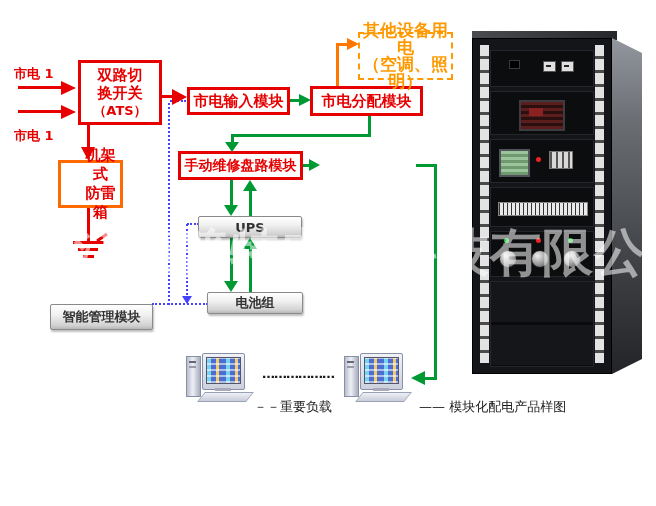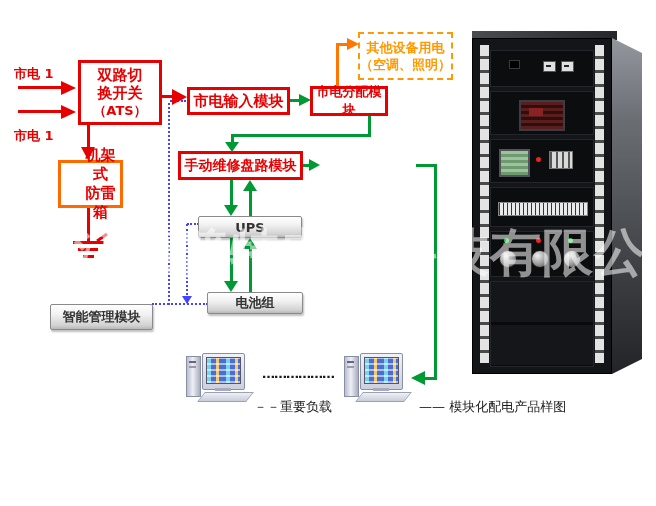--- a/index.html
+++ b/index.html
@@ -112,29 +112,29 @@
     <div class="gbar" style="left:96px;top:236px;width:12px;transform:rotate(-35deg);"></div>
   </div>
 
   <div class="nbox red-box" style="left:187px;top:87px;width:103px;height:28px;font-size:15px;">
     <span>市电输入模块</span>
   </div>
 
   <div class="line green-bg" style="left:290px;top:99px;width:10px;height:3px;"></div>
   <div class="tri" style="left:299px;top:94px;border-left:12px solid #009933;border-top:6px solid transparent;border-bottom:6px solid transparent;"></div>
 
-  <div class="nbox red-box" style="left:310px;top:86px;width:78px;height:30px;font-size:13px;">
+  <div class="nbox red-box" style="left:310px;top:86px;width:113px;height:30px;font-size:15px;">
     <span>市电分配模块</span>
   </div>
 
   <div class="line orange-bg" style="left:336px;top:43px;width:3px;height:43px;"></div>
   <div class="line orange-bg" style="left:336px;top:43px;width:14px;height:3px;"></div>
   <div class="tri" style="left:347px;top:38px;border-left:12px solid #ff7700;border-top:6px solid transparent;border-bottom:6px solid transparent;"></div>
 
-  <div class="nbox dashed-box" style="left:358px;top:32px;width:95px;height:48px;font-size:13px;line-height:17px;">
+  <div class="nbox dashed-box" style="left:358px;top:32px;width:95px;height:48px;font-size:17px;line-height:17px;">
     <span>其他设备用电</span>
     <span>（空调、照明）</span>
   </div>
 
   <div class="line green-bg" style="left:368px;top:116px;width:3px;height:18px;"></div>
   <div class="line green-bg" style="left:231px;top:134px;width:140px;height:3px;"></div>
   <div class="line green-bg" style="left:231px;top:134px;width:3px;height:10px;"></div>
   <div class="tri" style="left:225px;top:142px;border-top:10px solid #009933;border-left:7px solid transparent;border-right:7px solid transparent;"></div>
 
   <div class="nbox red-box" style="left:178px;top:151px;width:125px;height:29px;font-size:14px;">

